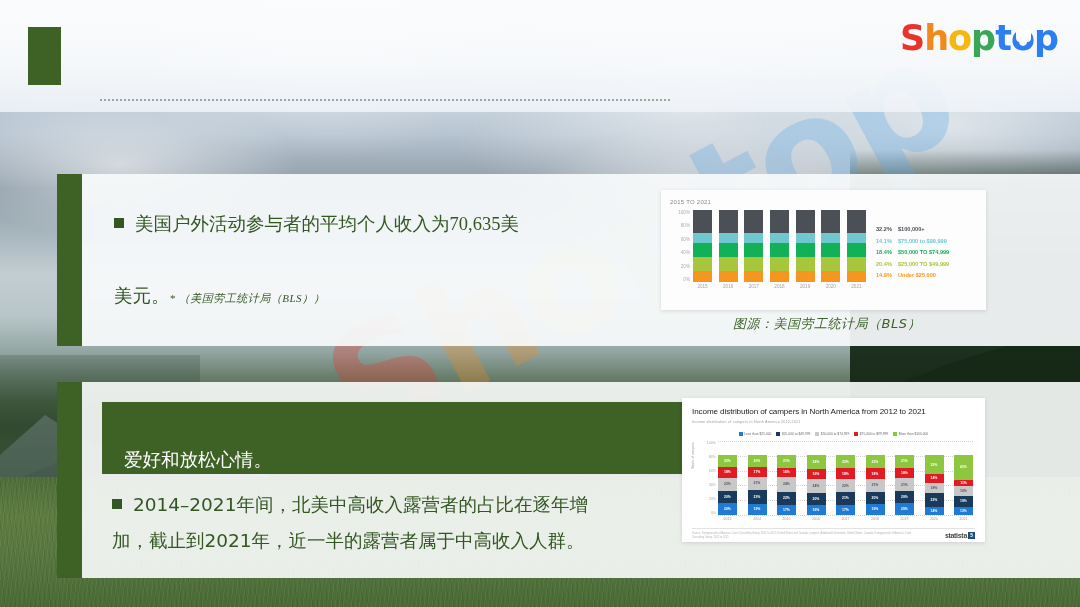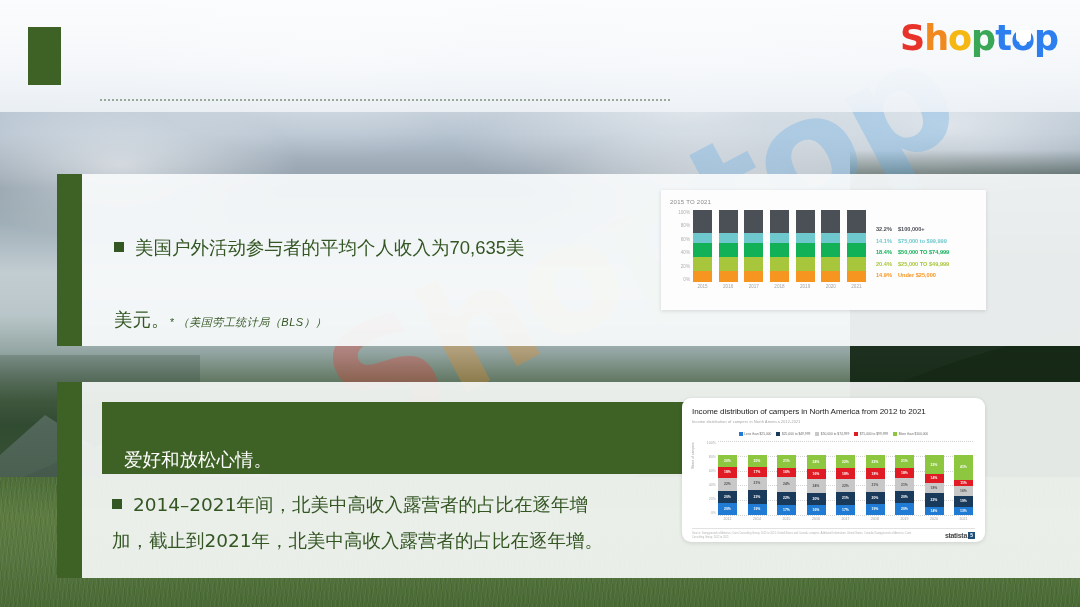--- a/index.html
+++ b/index.html
@@ -139,23 +139,23 @@
   
   #card-1 {
     position: absolute; left: 57px; top: 174px; width: 1023px; height: 172px;
     background: rgba(248,250,251,.93);
   }
   #card-1-accent {
     position: absolute; left: 0; top: 0; width: 25px; height: 172px;
     background: #3e6125;
   }
   #card-1-text {
-    position: absolute; left: 57px; top: 56px; width: 525px;
+    position: absolute; left: 57px; top: 32px; width: 525px;
     font-size: 18.5px; line-height: 36px; color: #335623;
-    font-family: Liberation Sans, sans-serif;
+    font-family: Liberation Serif, serif;
   }
   #card-1-text .bullet {
     display: inline-block; width: 10px; height: 10px;
     background: #335623; margin-right: 11px; vertical-align: 2px;
   }
   #card-1-text .src-note {
     font-size: 11px; font-style: italic; letter-spacing: .5px;
   }
 
   
@@ -229,21 +229,20 @@
   #card-2-text .bullet {
     display: inline-block; width: 10px; height: 10px;
     background: #335623; margin-right: 11px; vertical-align: 2px;
   }
 
   
   #chart-2 {
     position: absolute; left: 625px; top: 16px; width: 303px; height: 144px;
     background: #fff; box-shadow: 0 1px 4px rgba(0,0,0,.13);
     padding: 9px 10px 21px 10px;
-    border-radius: 9px;
   }
   #chart-2-title {
     font-size: 8.1px; color: #1c1c1c; letter-spacing: -.1px;
   }
   #chart-2-sub {
     font-size: 3.7px; color: #9e9e9e; margin-top: 4px; letter-spacing: .2px;
   }
   #c2-legend {
     display: flex; justify-content: center; gap: 5px;
     margin-top: 8px;
@@ -443,35 +442,36 @@
               <span>$25,000 TO $49,999</span>
             </div>
             <div class="c1-leg-row" style="color: rgb(247, 149, 33);">
               <span class="pct">14.9%</span>
               <span>Under $25,000</span>
             </div>
           </div>
       </div>
     </div>
 
+    <div id="card-1-caption">图源：美国劳工统计局（BLS）</div>
   </div>
 
   <div id="card-2">
     <div id="card-2-accent"></div>
 
     <div id="green-box">
       <div id="green-box-text">
         <br>
         <span>爱好和放松心情。</span>
       </div>
     </div>
 
     <div id="card-2-text">
       <span class="bullet"></span><span>2014–2021年间，北美中高收入露营者的占比在逐年增</span><br>
-      <span>加，截止到2021年，北美中高收入露营者的占比在逐年增。</span>
+      <span>加，截止到2021年，近一半的露营者属于中高收入人群。</span>
     </div>
 
     <div id="chart-2">
       <div id="chart-2-title">Income distribution of campers in North America from 2012 to 2021</div>
       <div id="chart-2-sub">Income distribution of campers in North America 2012-2021</div>
       <div id="c2-legend">
           <div class="c2-leg">
             <span class="sw" style="background: rgb(31, 123, 212);"></span>
             <span class="lb">Less than $25,000</span>
           </div>

